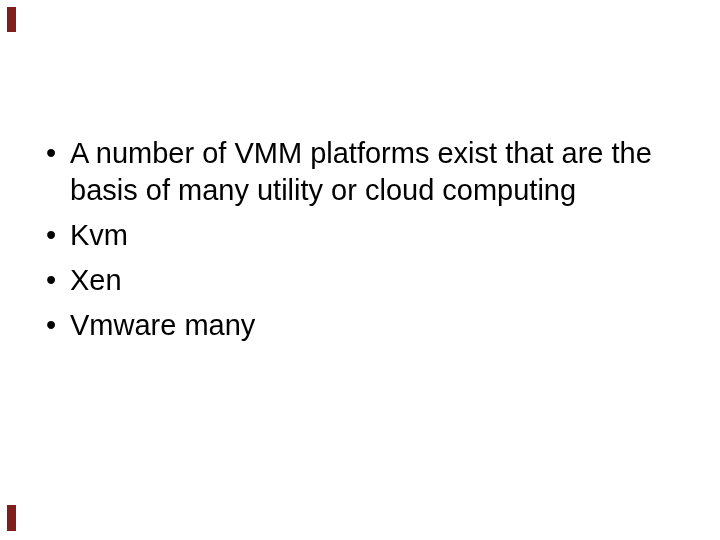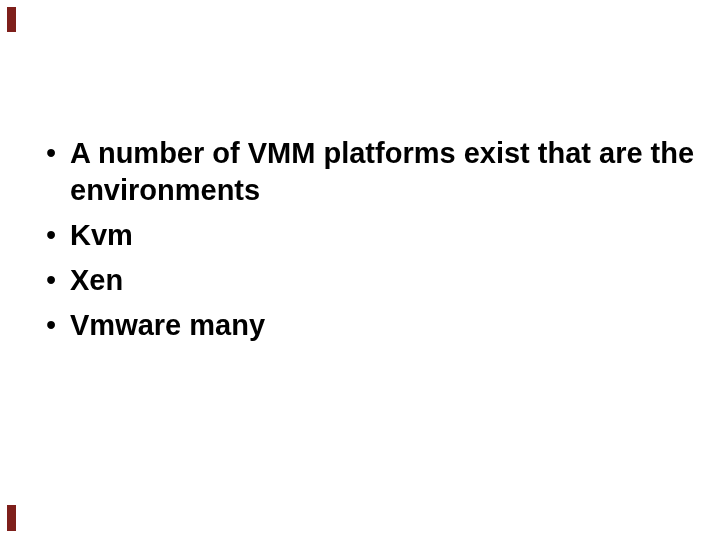--- a/index.html
+++ b/index.html
@@ -34,38 +34,38 @@
   }
   .li {
     display: flex;
     align-items: flex-start;
   }
   .li + .li { margin-top: 8px; }
   .bullet {
     flex: 0 0 24px;
     width: 24px;
   }
-  .li-text { flex: 1 1 auto; font-weight: bold; }
+  .li-text { flex: 1 1 auto; }
 </style>
 </head>
 <body>
 
 <div class="slide" style="background: rgb(255, 255, 255); color: rgb(0, 0, 0);">
 
   <div class="accent accent-top" style="background: rgb(126, 31, 27);"></div>
 
   <div class="accent accent-bottom" style="background: rgb(126, 31, 27);"></div>
 
   <div class="content">
 
     <div class="li">
       <span class="bullet">•</span>
       <div class="li-text">
         <div>A number of VMM platforms exist that are the</div>
-        <div>environments</div>
+        <div>basis of many utility or cloud computing</div>
       </div>
     </div>
 
     <div class="li">
       <span class="bullet">•</span>
       <div class="li-text">
         <div>Kvm</div>
       </div>
     </div>
 

